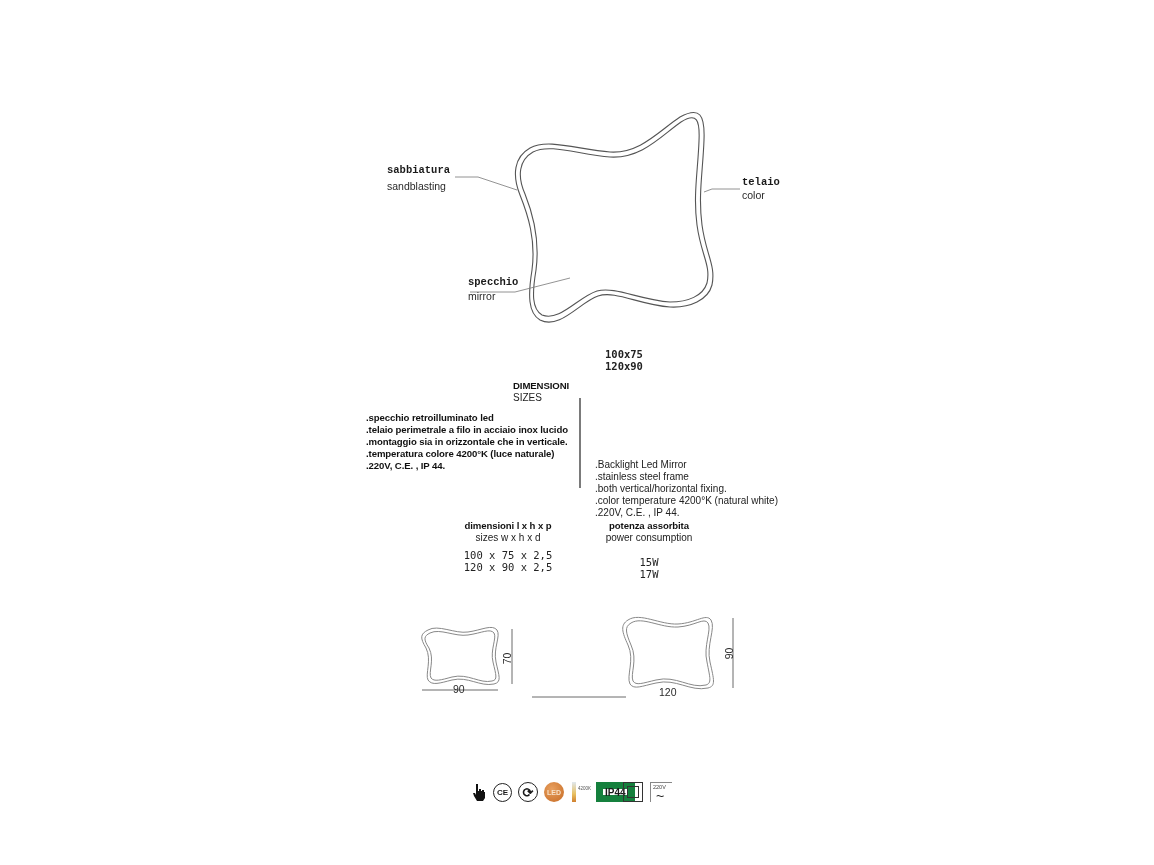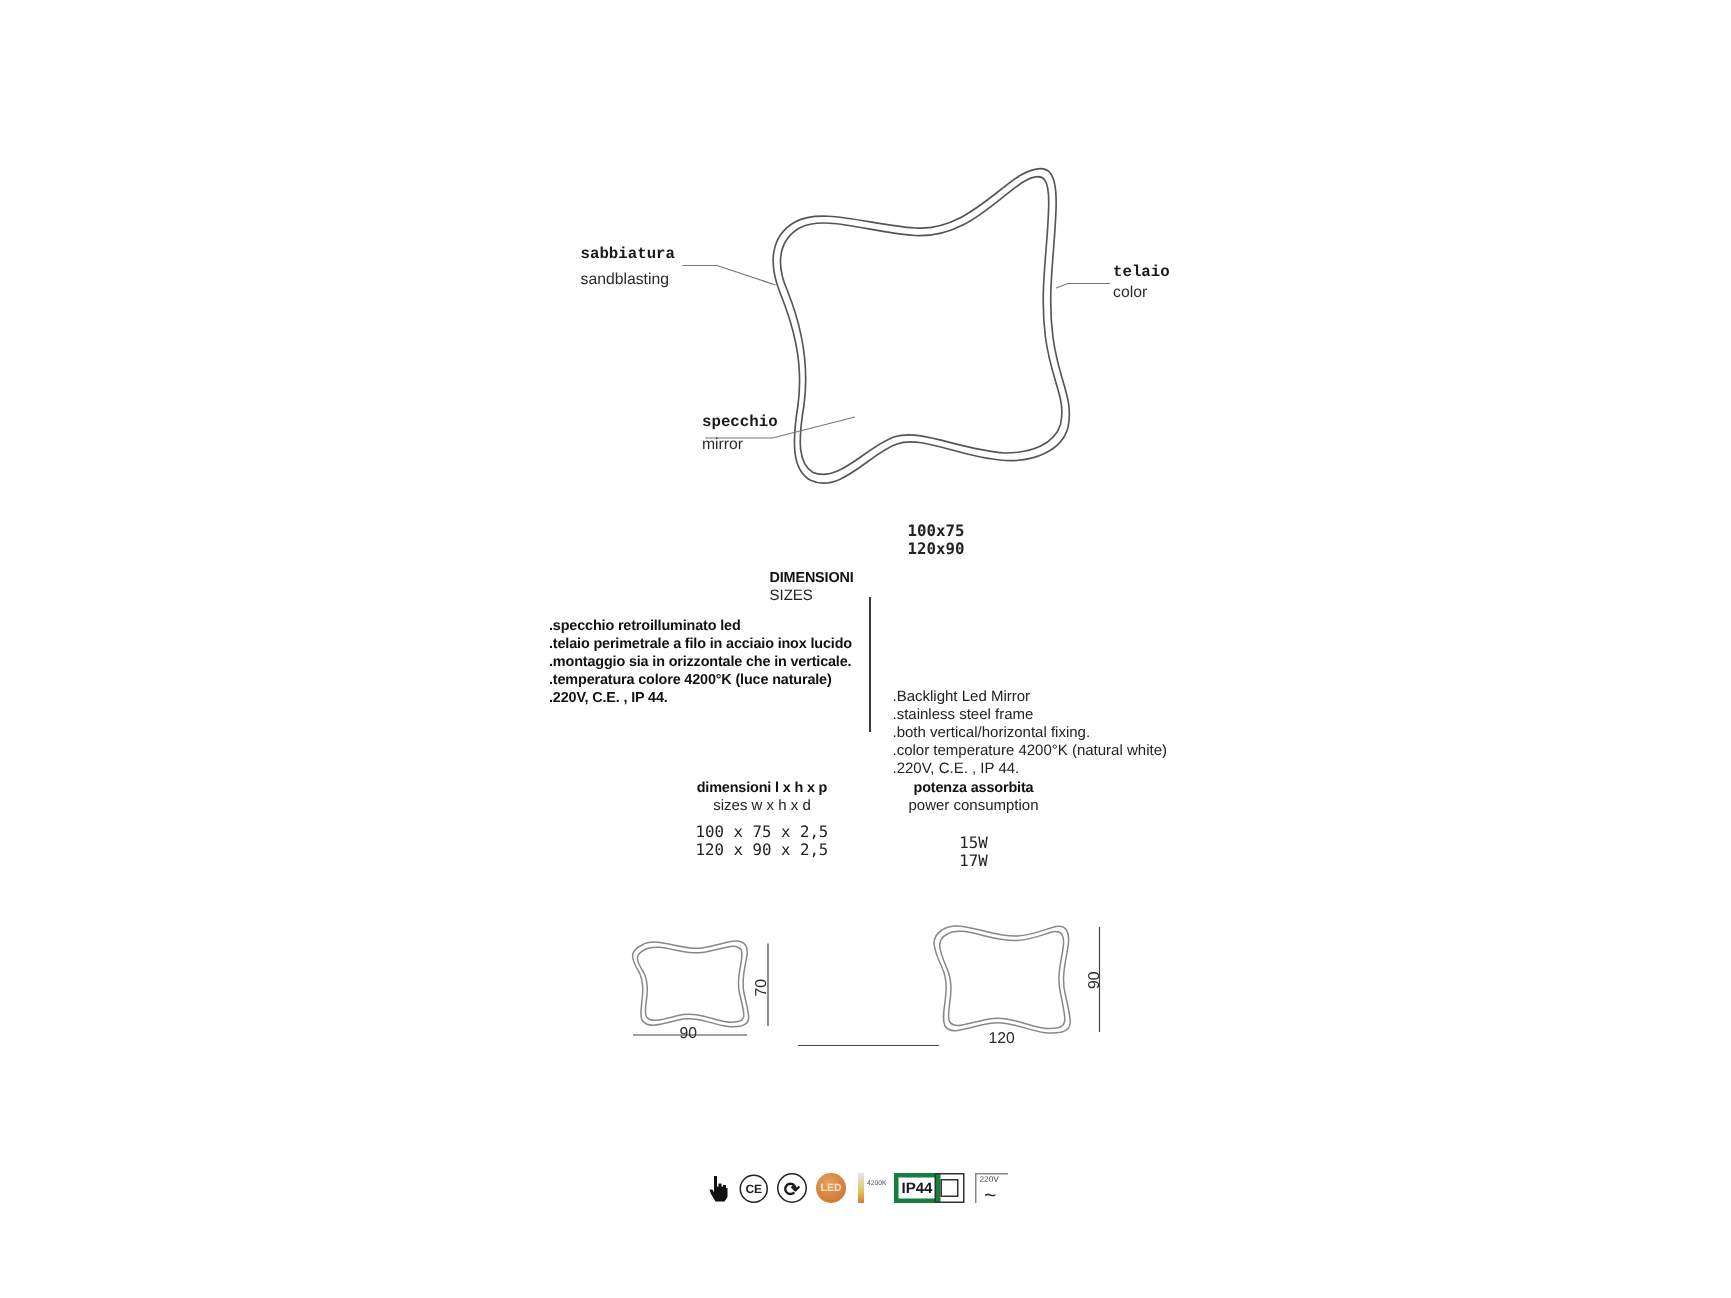--- a/index.html
+++ b/index.html
@@ -17,21 +17,21 @@
   .ce { width: 19px; height: 19px; border: 1.6px solid #222; border-radius: 50%; box-sizing: border-box;
         font-size: 8px; font-weight: bold; display:flex; align-items:center; justify-content:center; }
   .recycle { width: 20px; height: 20px; border: 1.6px solid #222; border-radius: 50%; box-sizing: border-box;
         font-size: 13px; font-weight: bold; display:flex; align-items:center; justify-content:center; line-height: 1; }
   .led { width: 20px; height: 20px; border-radius: 50%; background: radial-gradient(circle at 40% 35%, #e8a060, #c66a22);
         color: #f6e1c8; font-size: 7px; font-weight: bold; display:flex; align-items:center; justify-content:center; }
   .temp { width: 22px; height: 22px; position: absolute; }
   .temp .bar { position:absolute; left: 2px; top: 1px; width: 4px; height: 20px;
         background: linear-gradient(#dfe8f0, #e8c060 60%, #d08030); }
   .temp .t { position:absolute; left: 8px; top: 5px; font-size: 4.5px; color:#555; }
-  .ip44 { height: 20px; border: 3px solid #15803d; box-sizing: border-box; padding: 0 2px; font-size: 10px; font-weight: bold; display:flex; align-items:center; }
+  .ip44 { height: 20px; border: 7px solid #15803d; box-sizing: border-box; padding: 0 2px; font-size: 10px; font-weight: bold; display:flex; align-items:center; }
   .dbl { width: 20px; height: 20px; border: 1px solid #333; box-sizing: border-box; display:flex; align-items:center; justify-content:center; }
   .dbl span { width: 10px; height: 10px; border: 1px solid #333; display: block; }
   .volt { width: 22px; height: 20px; border-left: 1px solid #888; border-top: 1px solid #888; box-sizing: border-box; position: relative; }
   .volt .v { position:absolute; left: 2px; top: 1px; font-size: 5.5px; color:#444; }
   .volt .w { position:absolute; left: 5px; top: 6px; font-size: 14px; color:#222; line-height: 1; }
 </style>
 </head>
 <body>
 
 <svg class="layer" width="1154" height="865">

